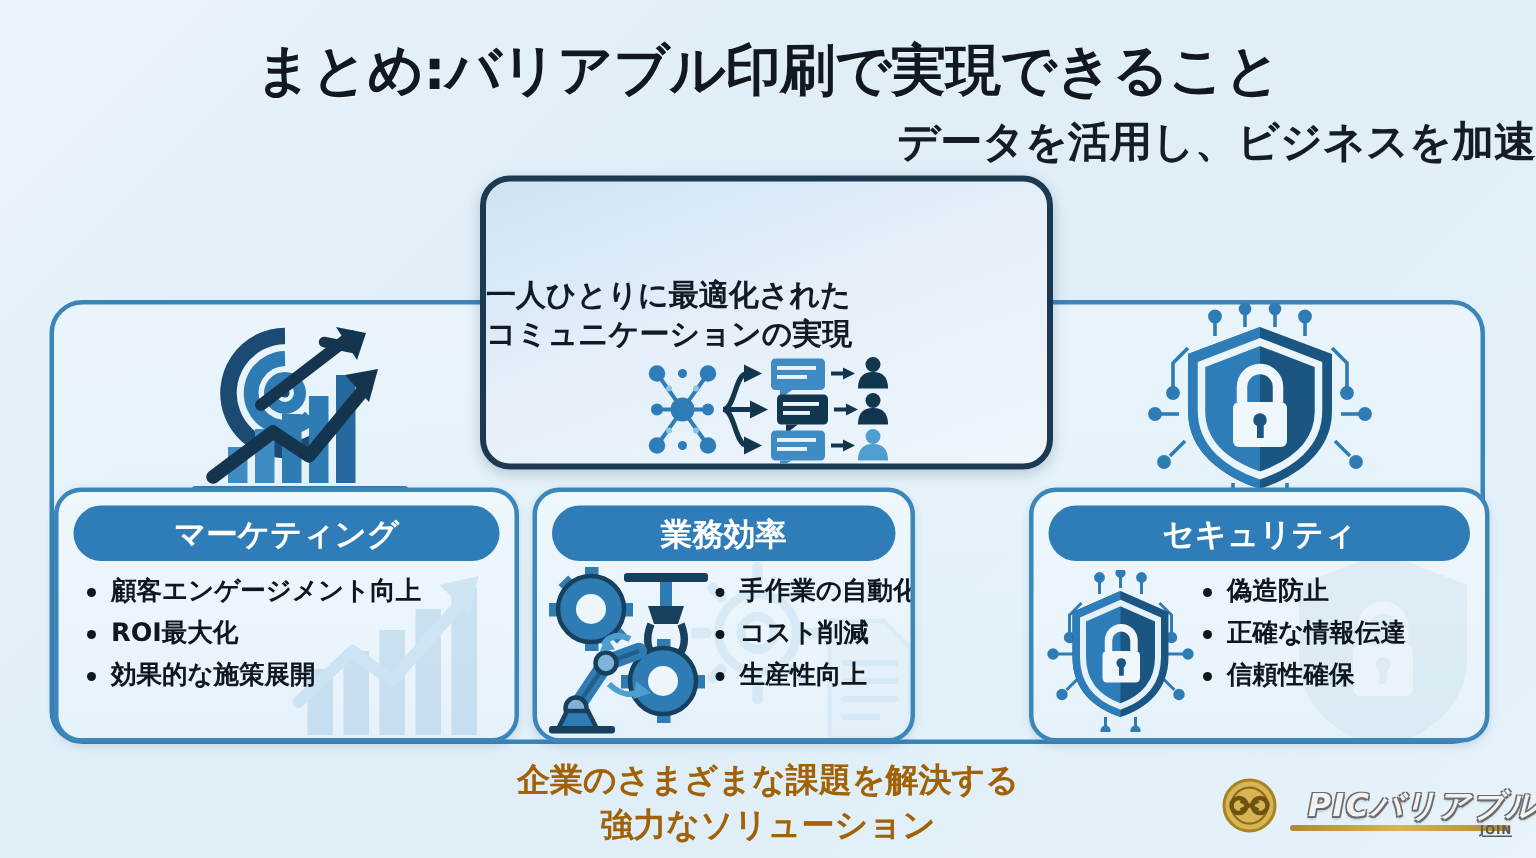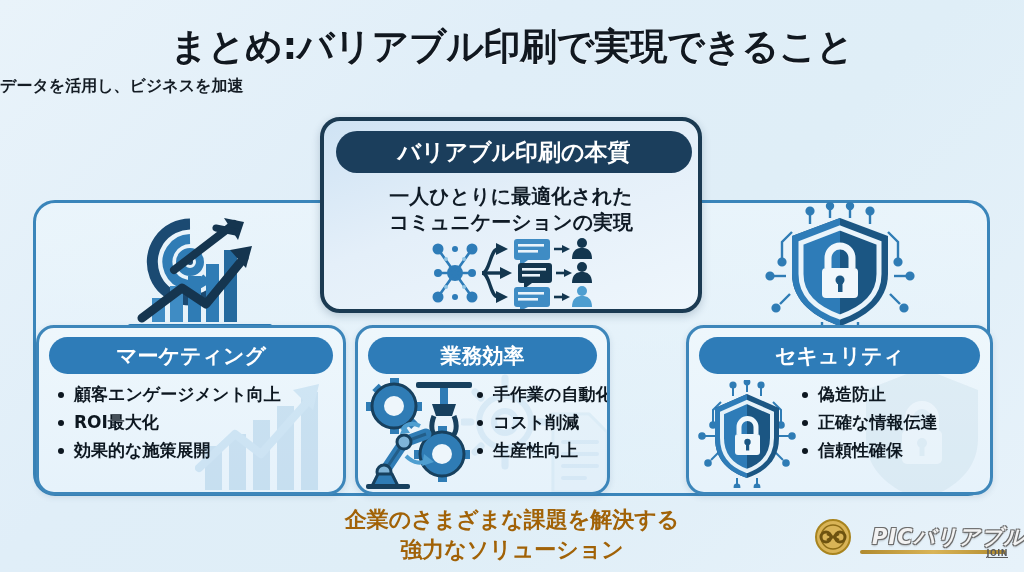--- a/index.html
+++ b/index.html
@@ -24,22 +24,22 @@
     text-align: center;
     font-size: 37px;
     font-weight: 700;
     letter-spacing: -0.5px;
     color: #111820;
     text-shadow: 0 1px 0 rgba(255,255,255,0.6);
   }
   .subtitle {
     position: absolute;
     top: 76px; left: 0; right: 0;
-    text-align: left;
-    font-size: 16px;
+    text-align: right;
+    font-size: 28px;
     font-weight: 700;
     color: #141c24;
   }
 
   
   .outer-frame {
     position: absolute;
     left: 33px; top: 200px;
     width: 957px; height: 296px;
     border: 3px solid #3a85ba;
@@ -76,21 +76,21 @@
     width: 356px; height: 42px;
     background: #1b3e5c;
     border-radius: 21px;
     display: flex; align-items: center; justify-content: center;
     font-size: 23px; font-weight: 700;
     color: #ffffff;
   }
   .center-line1, .center-line2 {
     position: absolute;
     left: 0; right: 0;
-    text-align: center;
+    text-align: left;
     font-size: 20px;
     font-weight: 700;
     color: #101b26;
   }
   .center-line1 { top: 62px; }
   .center-line2 { top: 88px; }
   .icon-comm {
     position: absolute;
     left: 108px; top: 116px;
     width: 166px; height: 74px;
@@ -304,21 +304,20 @@
     <path d="M88 16 L40 34 L40 72 C40 100 64 116 88 124 Z" fill="#2e7cb8"></path>
     <path d="M88 26 L127 41 L127 72 C127 95 108 108 88 115 C68 108 49 95 49 72 L49 41 Z" fill="none" stroke="#e9f4fb" stroke-width="5"></path>
     <rect x="70" y="66" width="36" height="30" rx="4" fill="#f0f7fc"></rect>
     <path d="M76 66 L76 56 a12 12 0 0 1 24 0 L100 66" fill="none" stroke="#f0f7fc" stroke-width="7"></path>
     <circle cx="88" cy="78" r="4.5" fill="#1b5683"></circle>
     <rect x="86" y="80" width="4.5" height="10" fill="#1b5683"></rect>
   </svg>
 </div>
 
 <div class="center-box">
-  <div class="center-head">バリアブル印刷の本質</div>
   <div class="center-line1">一人ひとりに最適化された</div>
   <div class="center-line2">コミュニケーションの実現</div>
   <div class="icon-comm">
     <svg viewBox="0 0 166 74" width="166" height="74">
 
       <g fill="#2e7cb8">
         <circle cx="6" cy="12" r="5.5"></circle>
           <circle cx="40" cy="12" r="5.5"></circle>
         <circle cx="6" cy="60" r="5.5"></circle>
           <circle cx="40" cy="60" r="5.5"></circle>

